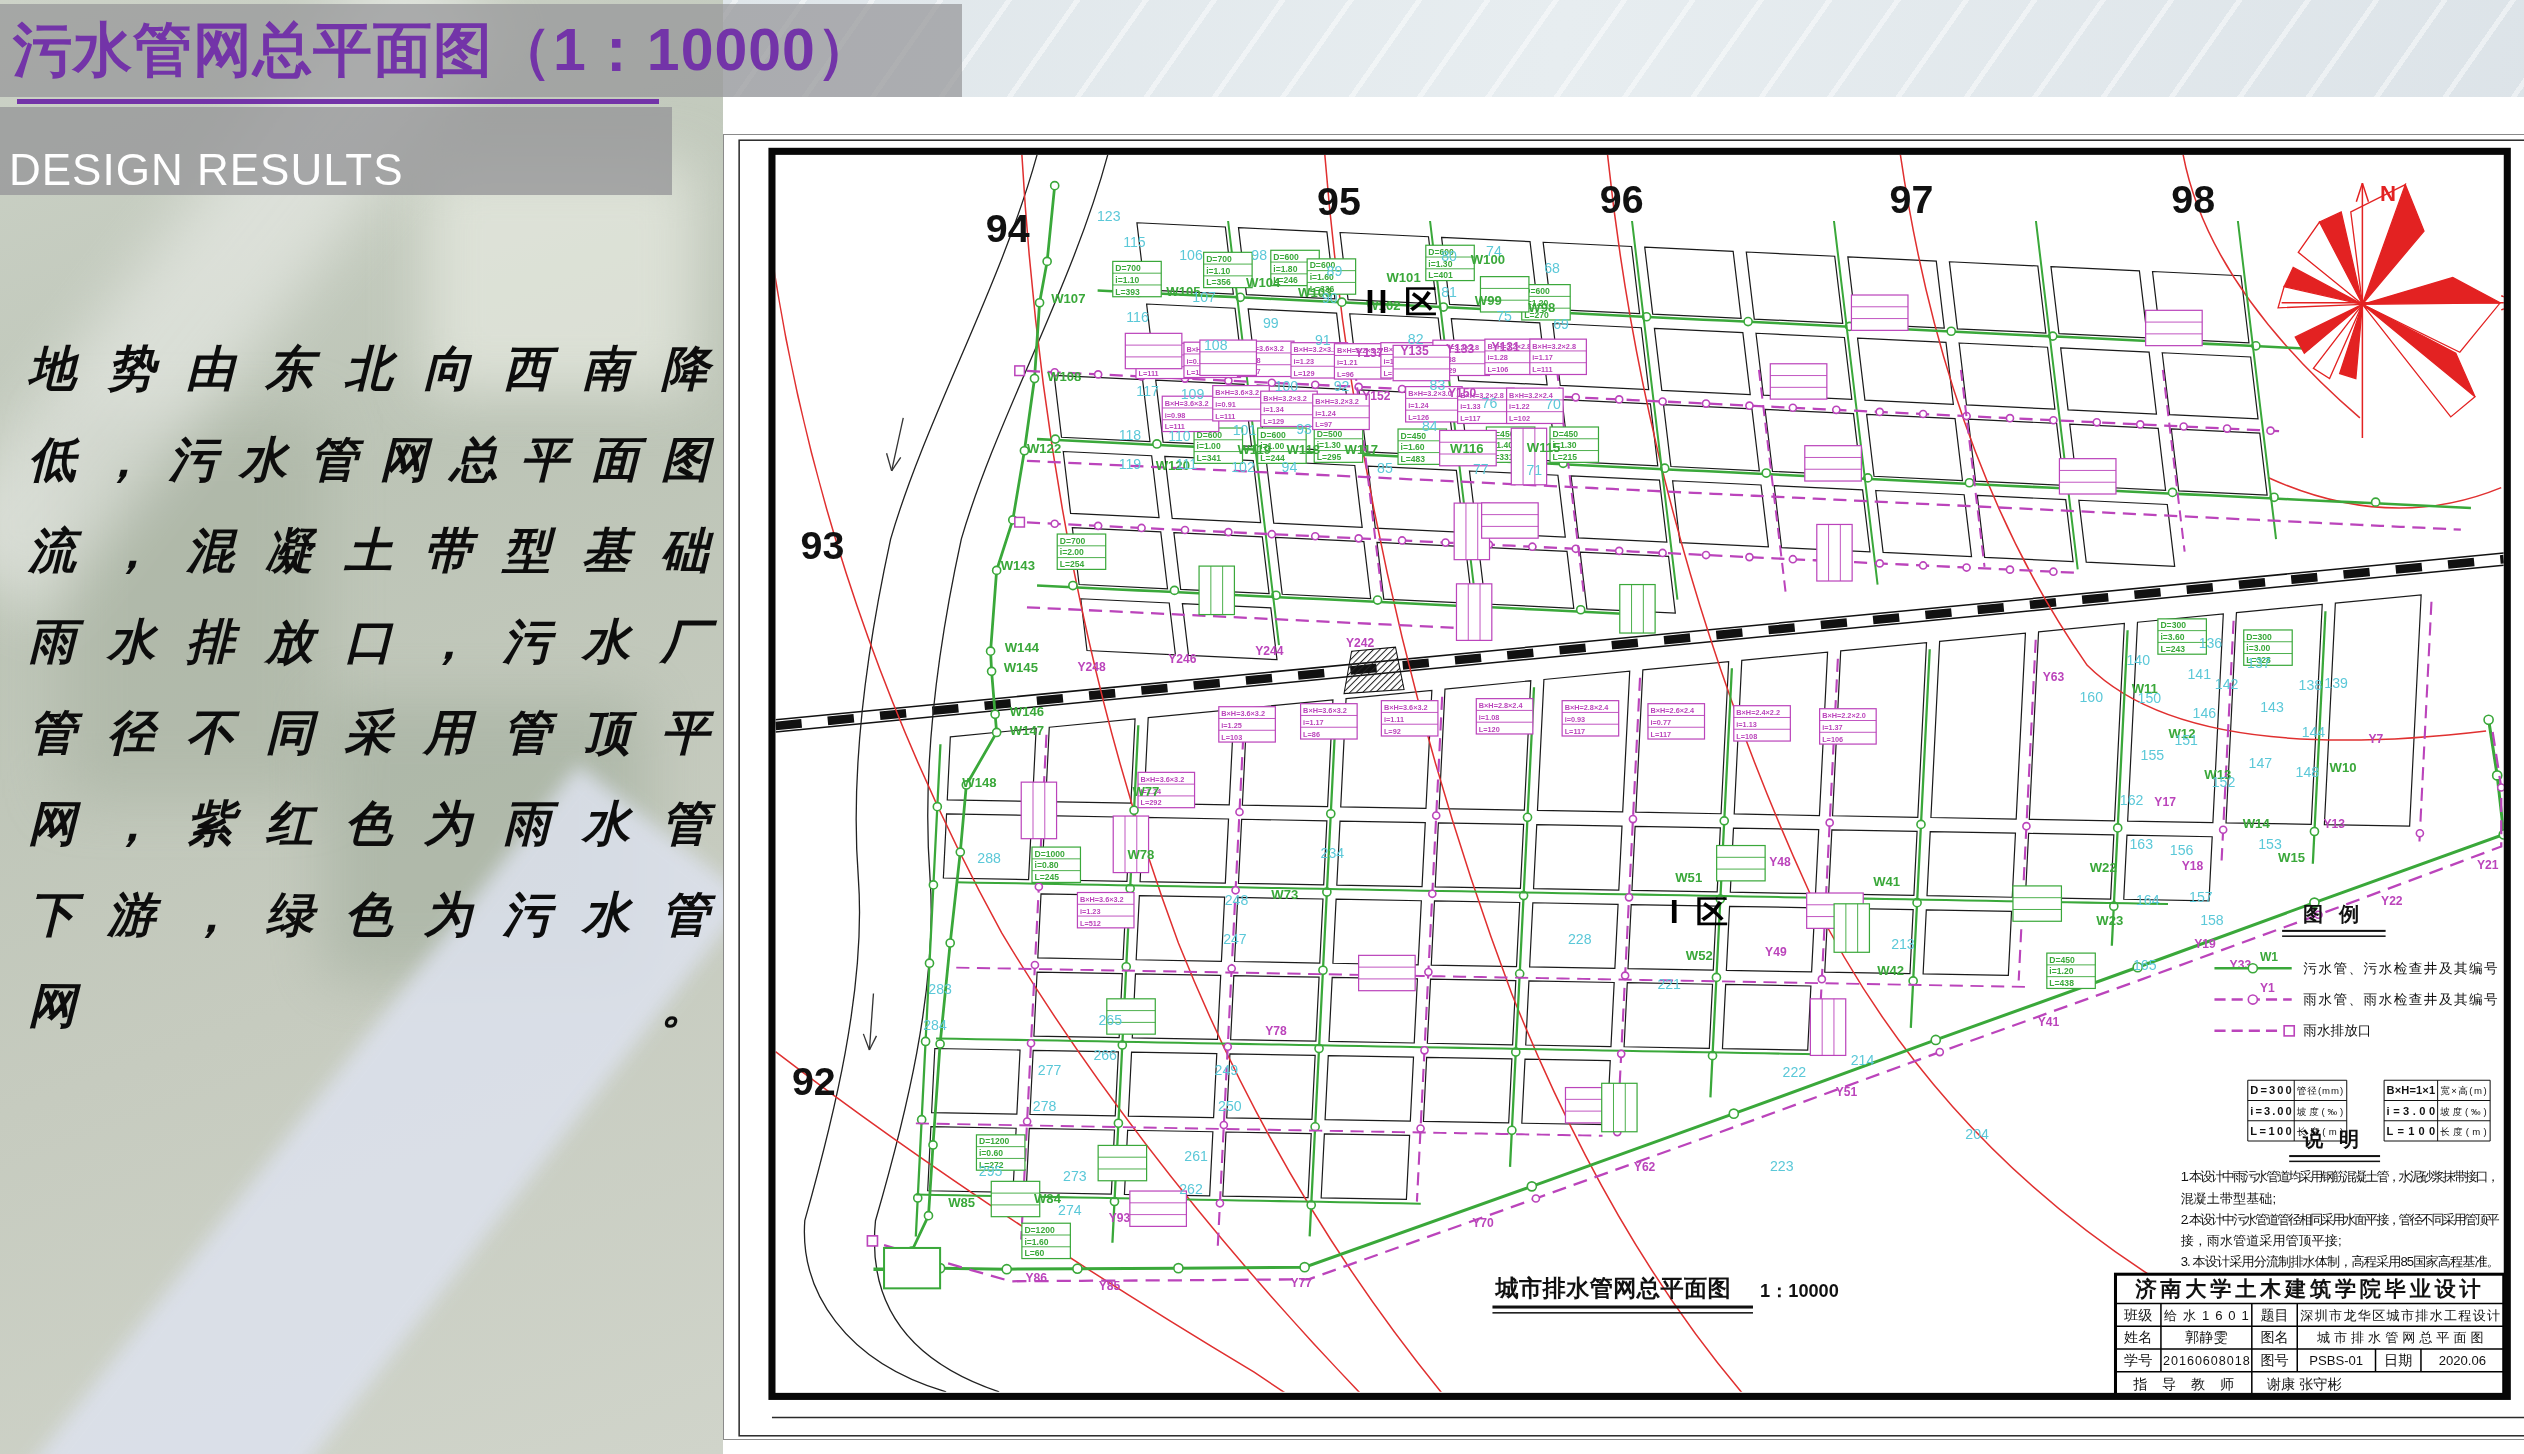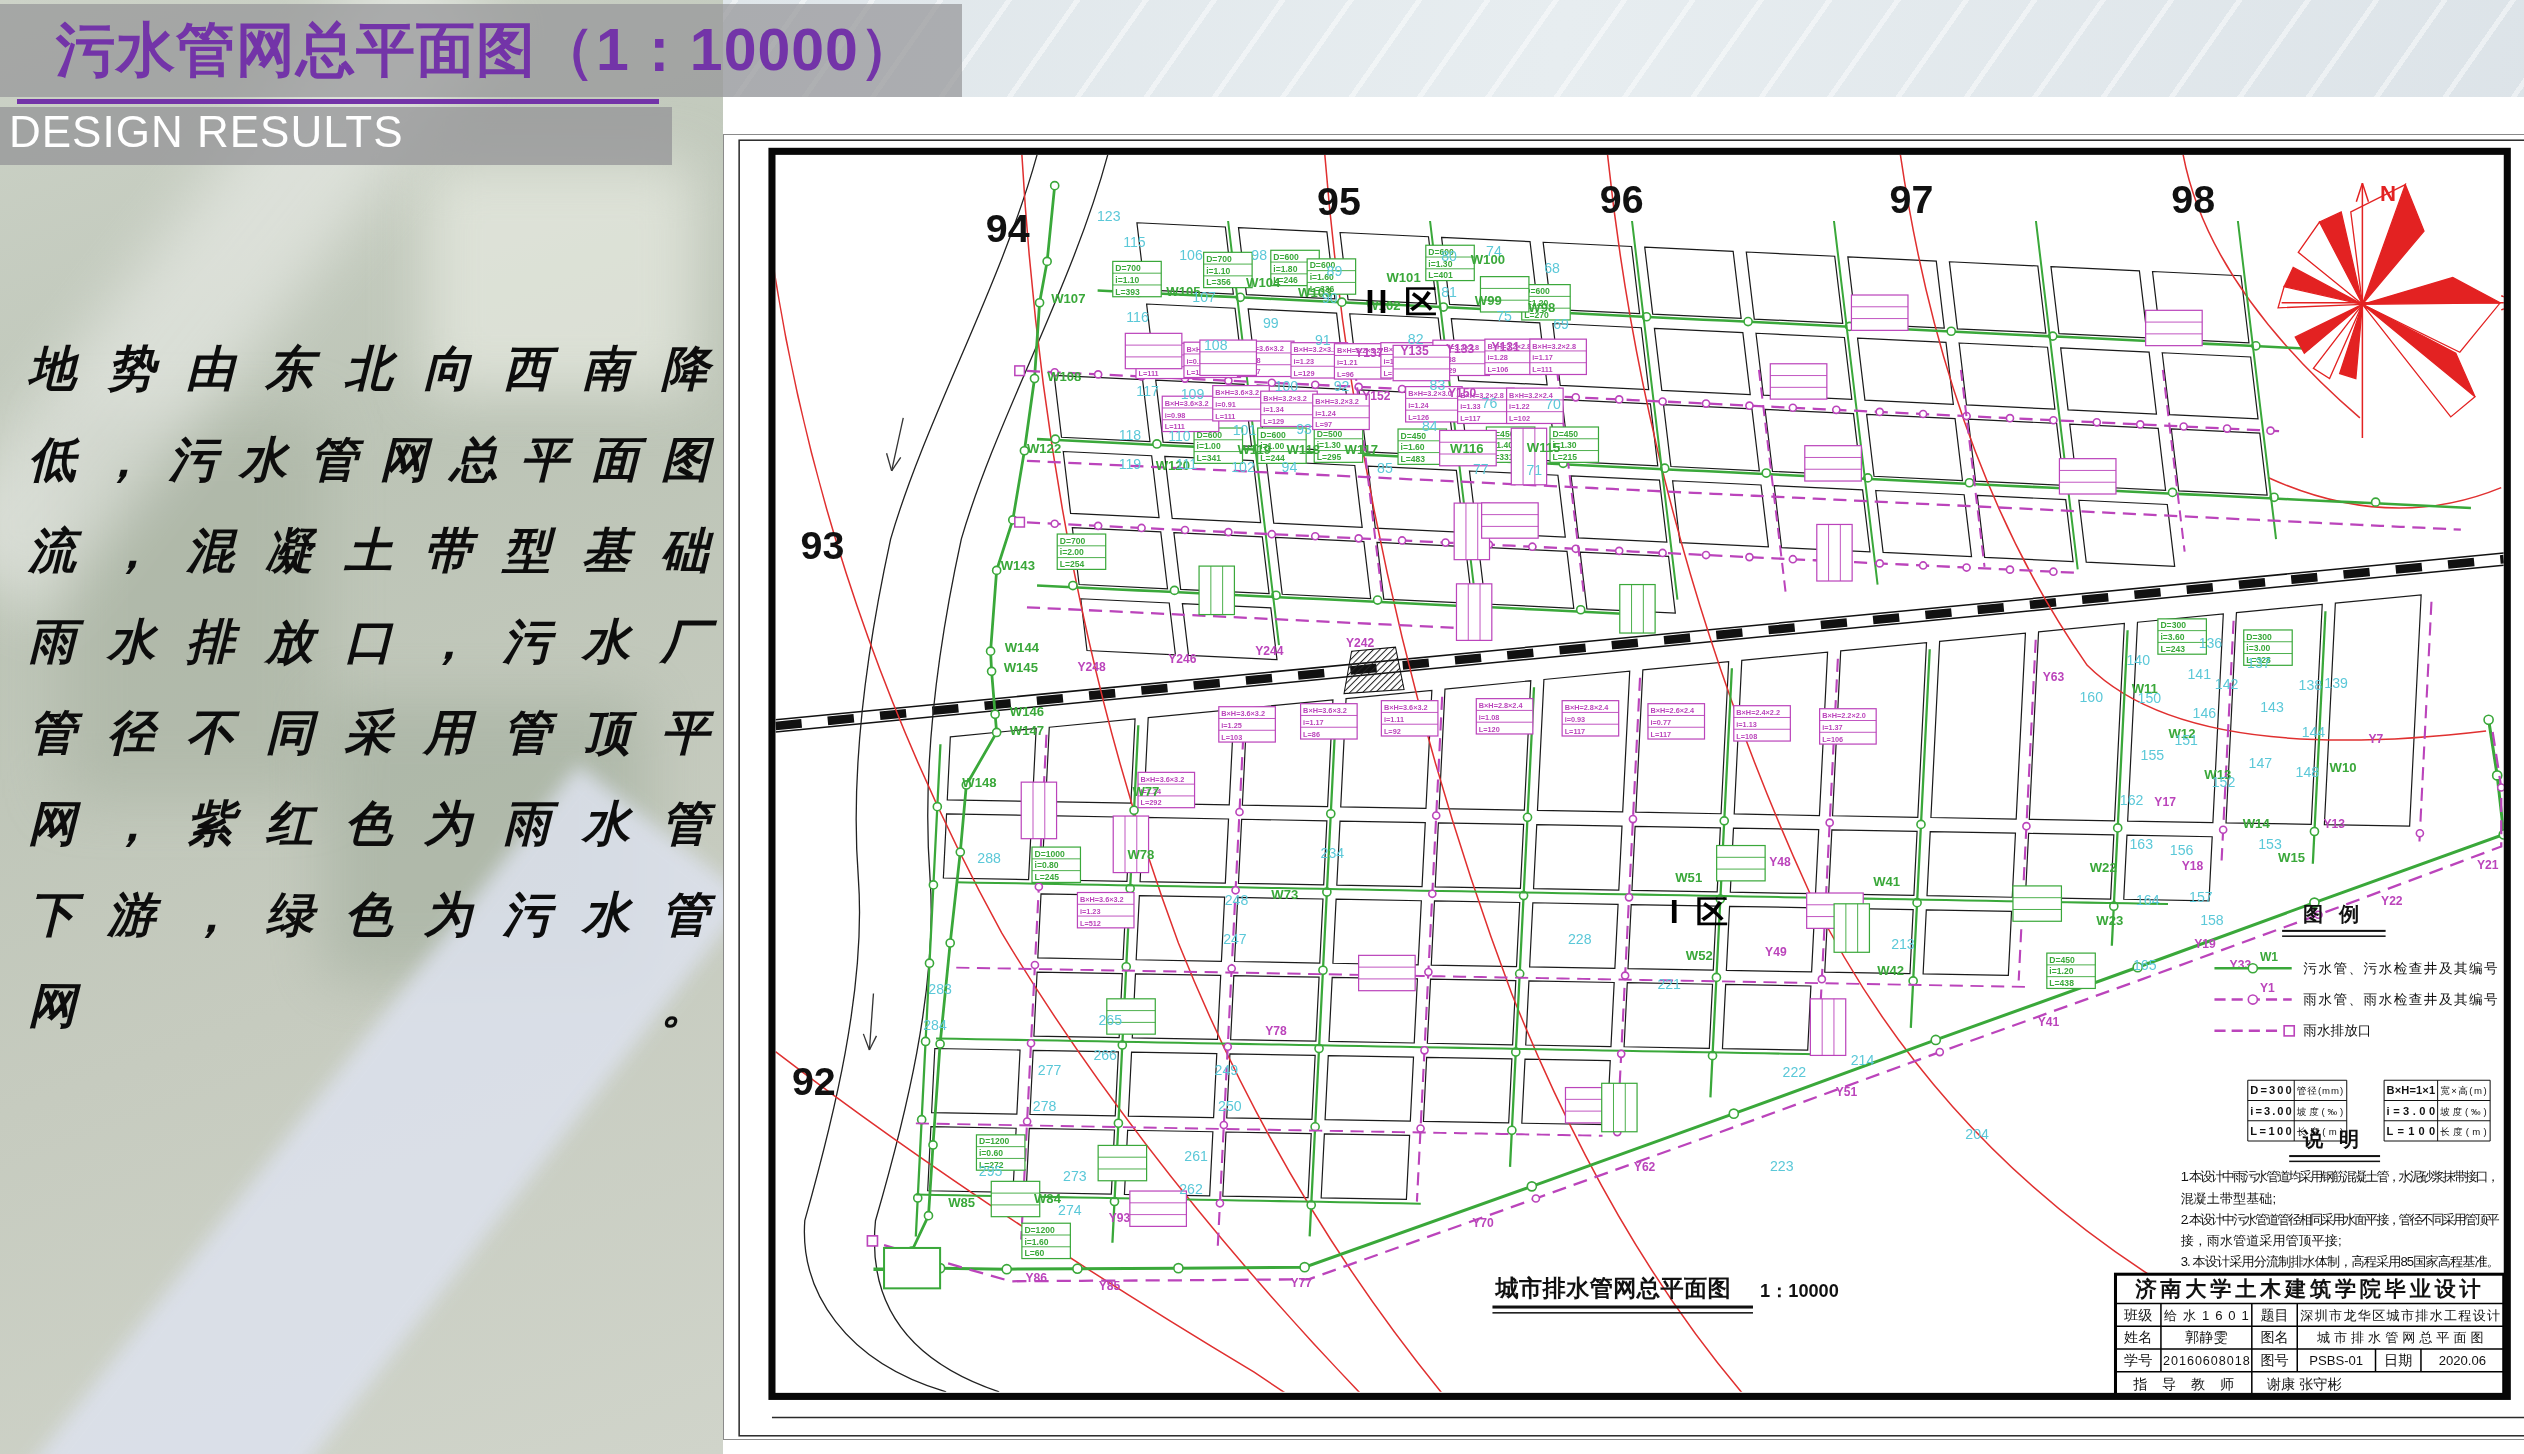--- a/index.html
+++ b/index.html
@@ -11,24 +11,24 @@
     background:linear-gradient(160deg,#cdd3c8 0%,#bcc4b6 35%,#c6cbbf 65%,#d0d4ca 100%);}
   .patch{position:absolute;filter:blur(28px);}
   #photo-top{position:absolute;left:723px;top:0;width:1862px;height:97px;
     background:
       repeating-linear-gradient(-55deg, rgba(255,255,255,.45) 0 5px, rgba(255,255,255,0) 5px 56px),
       linear-gradient(100deg,#dfe6ea 0%,#e7edf0 45%,#dce3e8 100%);}
   
   #title-band{position:absolute;left:0;top:4px;width:962px;height:93px;
     background:rgba(150,150,152,.72);display:flex;align-items:center;}
   #page-title{color:#7334a8;font-size:59px;font-weight:700;letter-spacing:1px;
-    padding-left:13px;white-space:nowrap;margin-left:43px;}
+    padding-left:13px;white-space:nowrap;}
   #title-underline{position:absolute;left:17px;top:99px;width:642px;height:4.5px;background:#7334a8;}
-  #subtitle-band{position:absolute;left:0;top:107px;width:672px;height:58px;
-    background:rgba(150,150,153,.78);display:flex;align-items:flex-start;}
+  #subtitle-band{position:absolute;left:0;top:107px;width:672px;height:88px;
+    background:rgba(150,150,153,.78);display:flex;align-items:flex-end;}
   #subtitle{color:#ffffff;font-size:44px;font-weight:400;letter-spacing:1px;padding-left:9px;}
   
   #body-text{position:absolute;left:28px;top:323px;width:681px;color:#0d0d0d;}
   #body-text .bline{font-size:48px;line-height:91px;font-weight:700;
     text-align:justify;text-align-last:justify;white-space:nowrap;font-style:italic;}
   
   #paper{position:absolute;left:723px;top:134px;width:1856px;height:1306px;background:#ffffff;
     border:1px solid #8a8a8a;}
   svg{display:block;}
   text{font-family:"Liberation Sans",sans-serif;}

